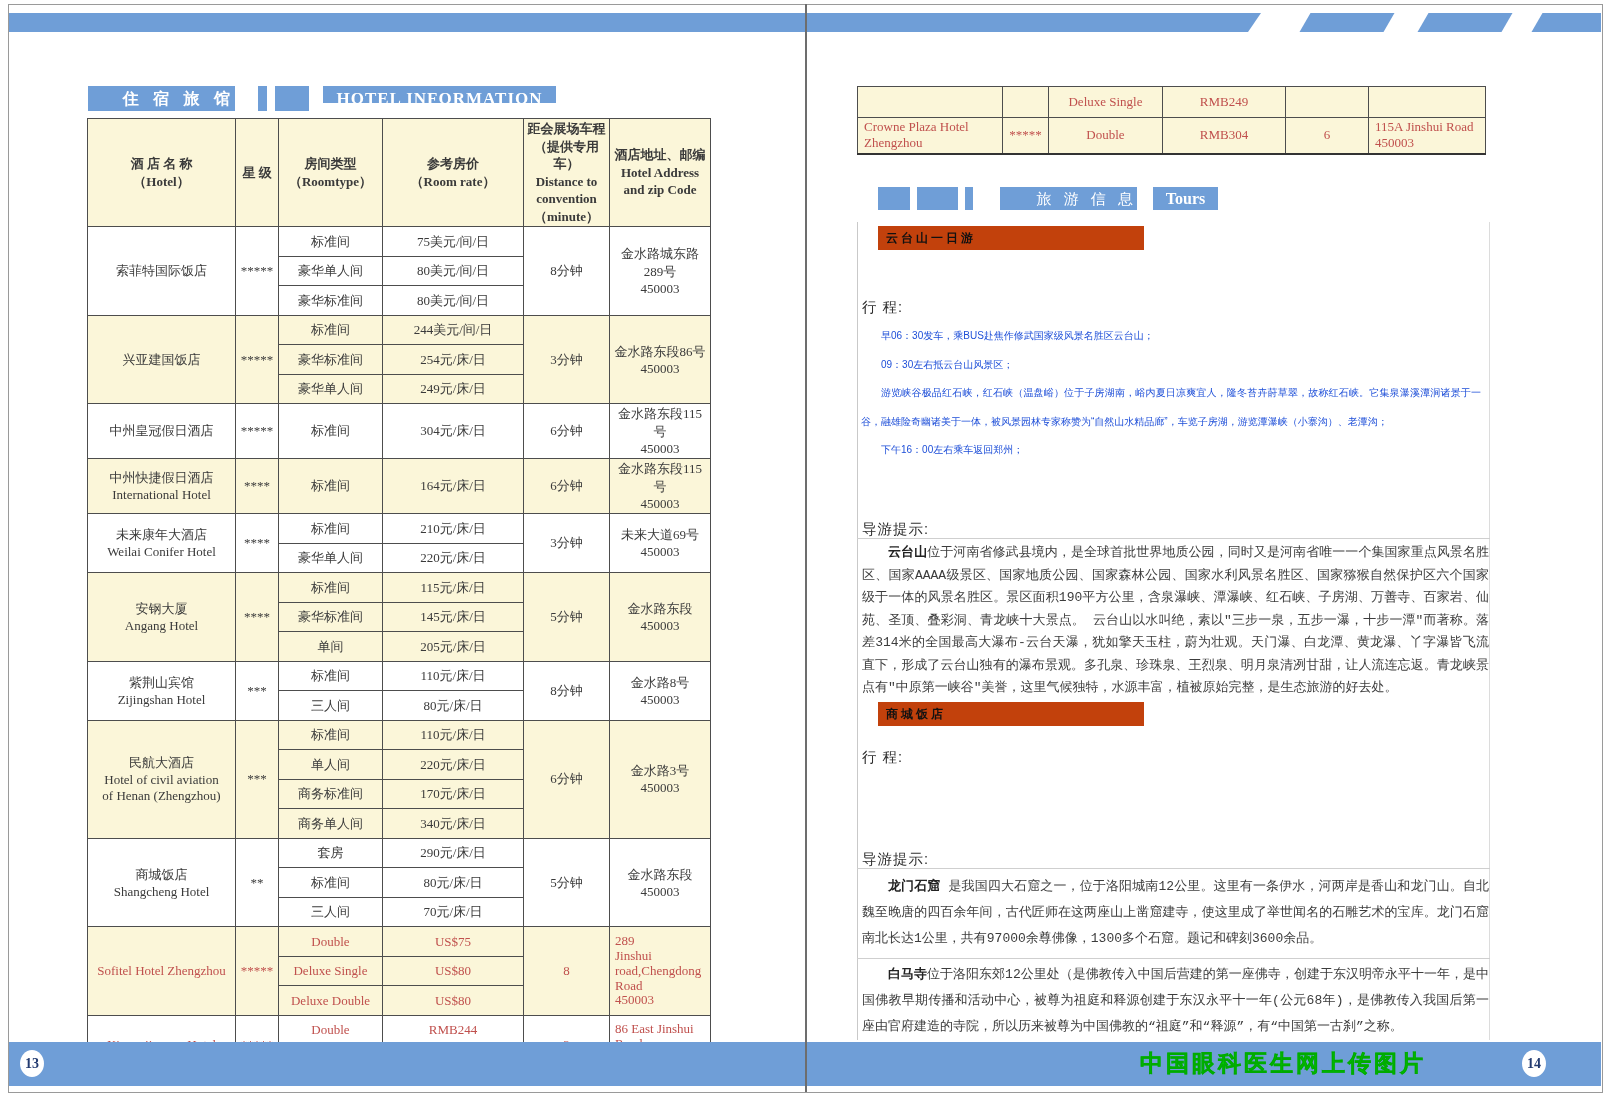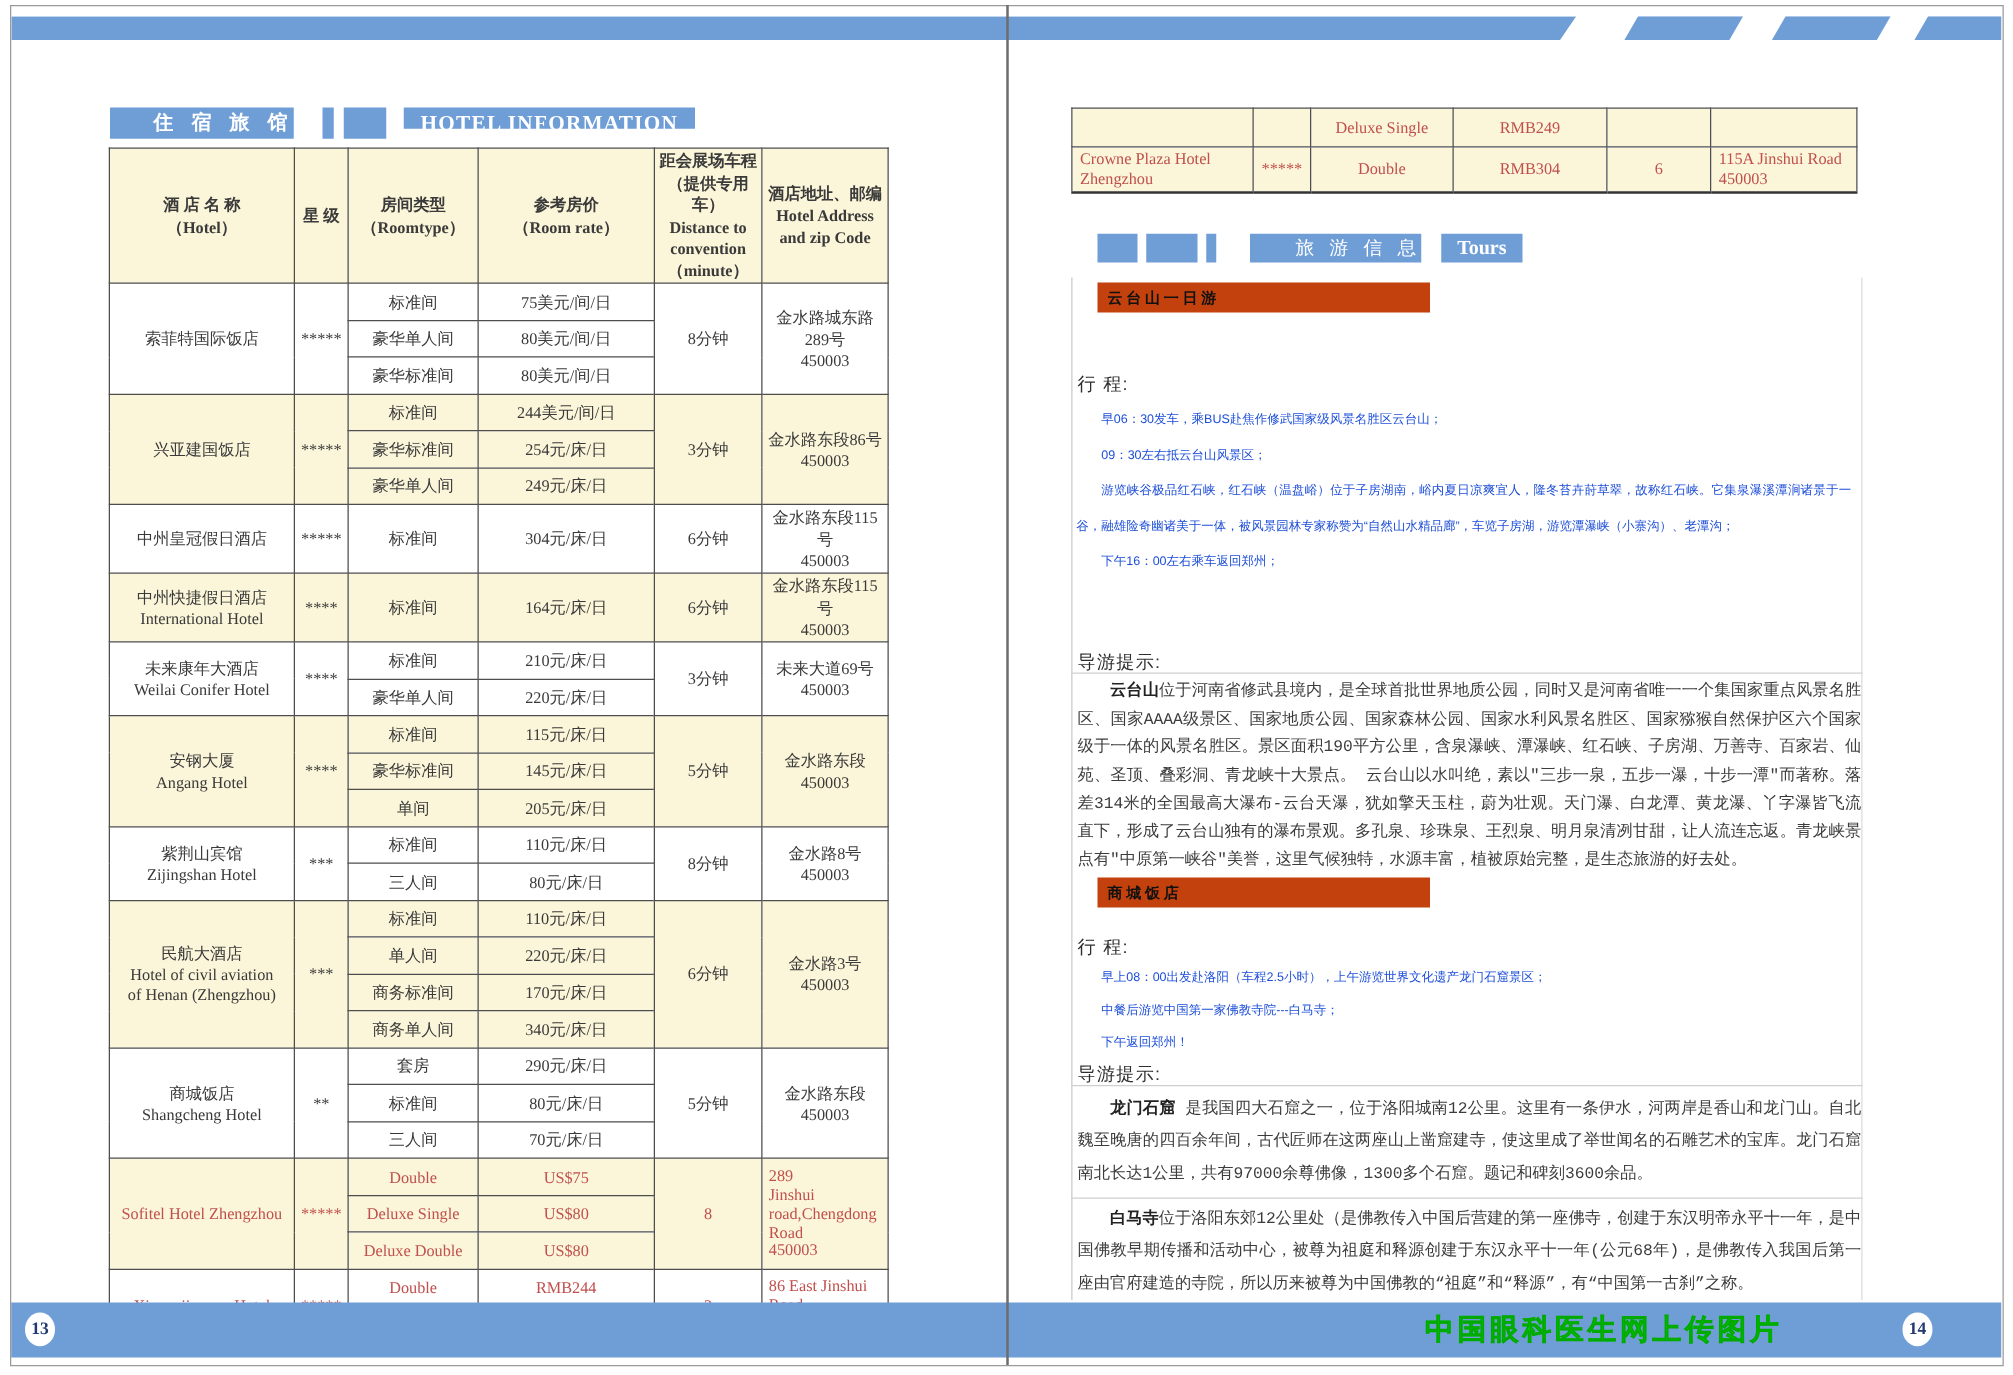--- a/index.html
+++ b/index.html
@@ -350,25 +350,20 @@
       <div class="sched-item">游览峡谷极品红石峡，红石峡（温盘峪）位于子房湖南，峪内夏日凉爽宜人，隆冬苔卉莳草翠，故称红石峡。它集泉瀑溪潭涧诸景于一谷，融雄险奇幽诸美于一体，被风景园林专家称赞为“自然山水精品廊”，车览子房湖，游览潭瀑峡（小寨沟）、老潭沟；</div>
       <div class="sched-item">下午16：00左右乘车返回郑州；</div>
     </div>
   <div class="sec-label" id="tour1-tips-label">导游提示:</div>
   <div class="tips" id="tour1-tips">
       <p class="tip-para"><b>云台山</b>位于河南省修武县境内，是全球首批世界地质公园，同时又是河南省唯一一个集国家重点风景名胜区、国家AAAA级景区、国家地质公园、国家森林公园、国家水利风景名胜区、国家猕猴自然保护区六个国家级于一体的风景名胜区。景区面积190平方公里，含泉瀑峡、潭瀑峡、红石峡、子房湖、万善寺、百家岩、仙苑、圣顶、叠彩洞、青龙峡十大景点。 云台山以水叫绝，素以"三步一泉，五步一瀑，十步一潭"而著称。落差314米的全国最高大瀑布-云台天瀑，犹如擎天玉柱，蔚为壮观。天门瀑、白龙潭、黄龙瀑、丫字瀑皆飞流直下，形成了云台山独有的瀑布景观。多孔泉、珍珠泉、王烈泉、明月泉清冽甘甜，让人流连忘返。青龙峡景点有"中原第一峡谷"美誉，这里气候独特，水源丰富，植被原始完整，是生态旅游的好去处。</p>
     </div>
 
   <div class="tour-heading" id="tour2-heading">商城饭店</div>
   <div class="sec-label" id="tour2-sched-label">行 程:</div>
-  <div class="sched" id="tour2-sched">
-      <div class="sched-item">早上08：00出发赴洛阳（车程2.5小时），上午游览世界文化遗产龙门石窟景区；</div>
-      <div class="sched-item">中餐后游览中国第一家佛教寺院---白马寺；</div>
-      <div class="sched-item">下午返回郑州！</div>
-    </div>
   <div class="sec-label" id="tour2-tips-label">导游提示:</div>
   <div class="tips" id="tour2-tips">
       <p class="tip-para"><b>龙门石窟</b> 是我国四大石窟之一，位于洛阳城南12公里。这里有一条伊水，河两岸是香山和龙门山。自北魏至晚唐的四百余年间，古代匠师在这两座山上凿窟建寺，使这里成了举世闻名的石雕艺术的宝库。龙门石窟南北长达1公里，共有97000余尊佛像，1300多个石窟。题记和碑刻3600余品。</p>
       <p class="tip-para"><b>白马寺</b>位于洛阳东郊12公里处（是佛教传入中国后营建的第一座佛寺，创建于东汉明帝永平十一年，是中国佛教早期传播和活动中心，被尊为祖庭和释源创建于东汉永平十一年(公元68年)，是佛教传入我国后第一座由官府建造的寺院，所以历来被尊为中国佛教的“祖庭”和“释源”，有“中国第一古刹”之称。</p>
     </div>
 </div>
 
 <div class="footer"></div>
 <div class="gutter"></div>
 <div class="page-oval po-l">13</div>

